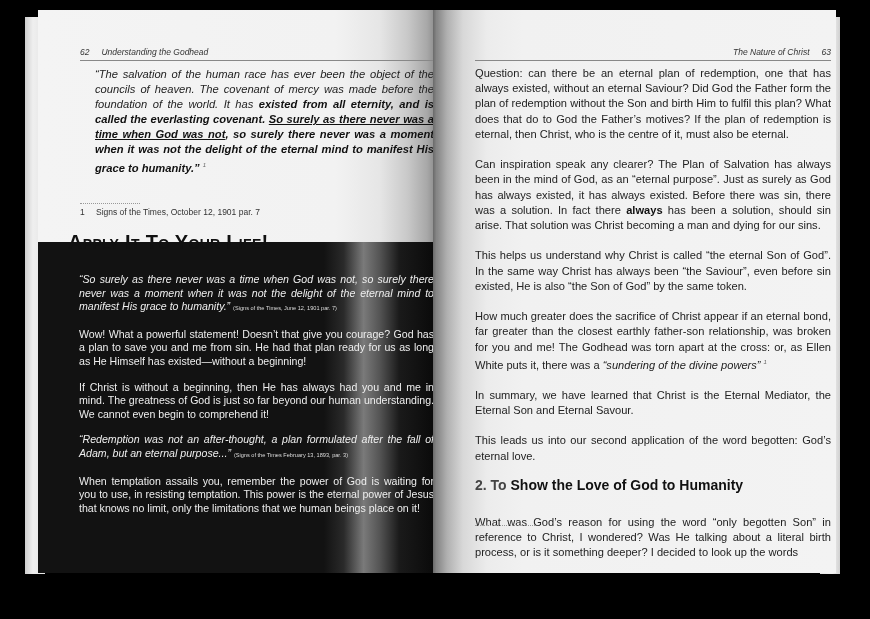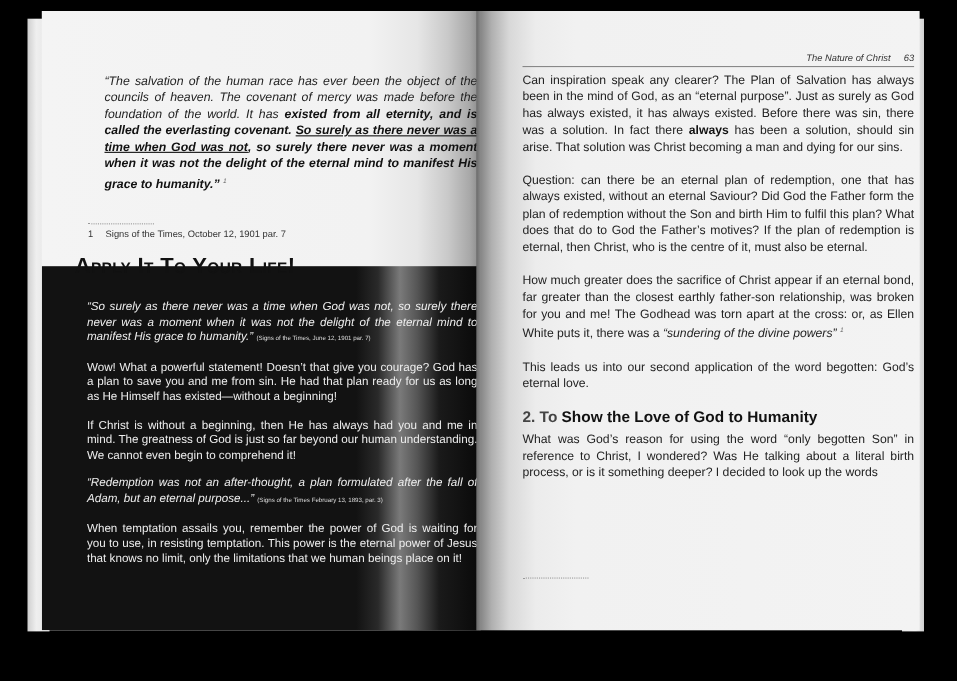--- a/index.html
+++ b/index.html
@@ -72,37 +72,40 @@
   .dark-text .cite { font-size:5.6px; font-style:normal; color:#ddd; }
 
   .right-text {
     position:absolute; left:40px; top:56px; width:356px;
     font-size:11.1px; line-height:15.2px; color:#222; text-align:justify;
   }
   .right-text p { margin:0 0 15.2px 0; }
   .right-text b { font-weight:bold; color:#111; }
   .right-text i { font-style:italic; }
   .right-heading {
-    font-size:14px; font-weight:bold; color:#111; margin:-3px 0 5px 0; line-height:18px;
+    font-size:14px; font-weight:bold; color:#111; margin:-3px 0 21px 0; line-height:18px;
   }
   .right-heading .hn { color:#444; font-weight:bold; }
   .right-text .last { margin:0; }
 
   .spine-shadow {
     position:absolute; left:433px; top:10px; width:4px; height:563px;
     background:linear-gradient(90deg,#6a6a6a,#8a8a8a);
   }
 </style>
 </head>
 <body>
 
 <div class="page-stack-left"></div>
 <div class="page-stack-right"></div>
 
 <div class="page page-left">
+  <div class="running-head rh-left">
+    <span class="rh-num">62</span><span>Understanding the Godhead</span>
+  </div>
 
   <div class="quote-block"><span>“The salvation of the human race has ever been the object of the councils of heaven. The covenant of mercy was made before the foundation of the world. It has </span><b>existed from all eternity, and is called the everlasting covenant.</b> <b><u>So surely as there never was a time when God was not</u></b><b>, so surely there never was a moment when it was not the delight of the eternal mind to manifest His grace to humanity.”</b> <span class="sup">1</span></div>
 
   <div class="footnote-rule" style="left:42px; top:193px;"></div>
   <div class="footnote" style="left:42px; top:197px;">
     <span class="fn-num">1</span><span>Signs of the Times, October 12, 1901 par. 7</span>
   </div>
 
   <div class="dark-box"></div>
   <div class="apply-heading">Apply It To Your Life!</div>
@@ -115,23 +118,25 @@
     <p>When temptation assails you, remember the power of God is waiting for you to use, in resisting temptation. This power is the eternal power of Jesus that knows no limit, only the limitations that we human beings place on it!</p>
   </div>
 </div>
 
 <div class="page page-right">
   <div class="running-head rh-right">
     <span>The Nature of Christ</span><span class="rh-num">63</span>
   </div>
 
   <div class="right-text">
+    <p>Question: can there be an eternal plan of redemption, one that has always existed, without an eternal Saviour? Did God the Father form the plan of redemption without the Son and birth Him to fulfil this plan? What does that do to God the Father’s motives? If the plan of redemption is eternal, then Christ, who is the centre of it, must also be eternal.</p>
     <p><span>Can inspiration speak any clearer? The Plan of Salvation has always been in the mind of God, as an “eternal purpose”. Just as surely as God has always existed, it has always existed. Before there was sin, there was a solution. In fact there </span><b>always</b><span> has been a solution, should sin arise. That solution was Christ becoming a man and dying for our sins.</span></p>
-    <p>Question: can there be an eternal plan of redemption, one that has always existed, without an eternal Saviour? Did God the Father form the plan of redemption without the Son and birth Him to fulfil this plan? What does that do to God the Father’s motives? If the plan of redemption is eternal, then Christ, who is the centre of it, must also be eternal.</p>
+    <p>This helps us understand why Christ is called “the eternal Son of God”. In the same way Christ has always been “the Saviour”, even before sin existed, He is also “the Son of God” by the same token.</p>
     <p><span>How much greater does the sacrifice of Christ appear if an eternal bond, far greater than the closest earthly father-son relationship, was broken for you and me! The Godhead was torn apart at the cross: or, as Ellen White puts it, there was a </span><i>“sundering of the divine powers”</i> <span class="sup">1</span></p>
+    <p>In summary, we have learned that Christ is the Eternal Mediator, the Eternal Son and Eternal Savour.</p>
     <p>This leads us into our second application of the word begotten: God’s eternal love.</p>
     <div class="right-heading"><span class="hn">2. To</span> <span>Show the Love of God to Humanity</span></div>
     <p class="last">What was God’s reason for using the word “only begotten Son” in reference to Christ, I wondered? Was He talking about a literal birth process, or is it something deeper? I decided to look up the words</p>
   </div>
 
   <div class="footnote-rule" style="left:40px; top:515px;"></div>
 </div>
 
 <div class="spine-shadow"></div>
 

